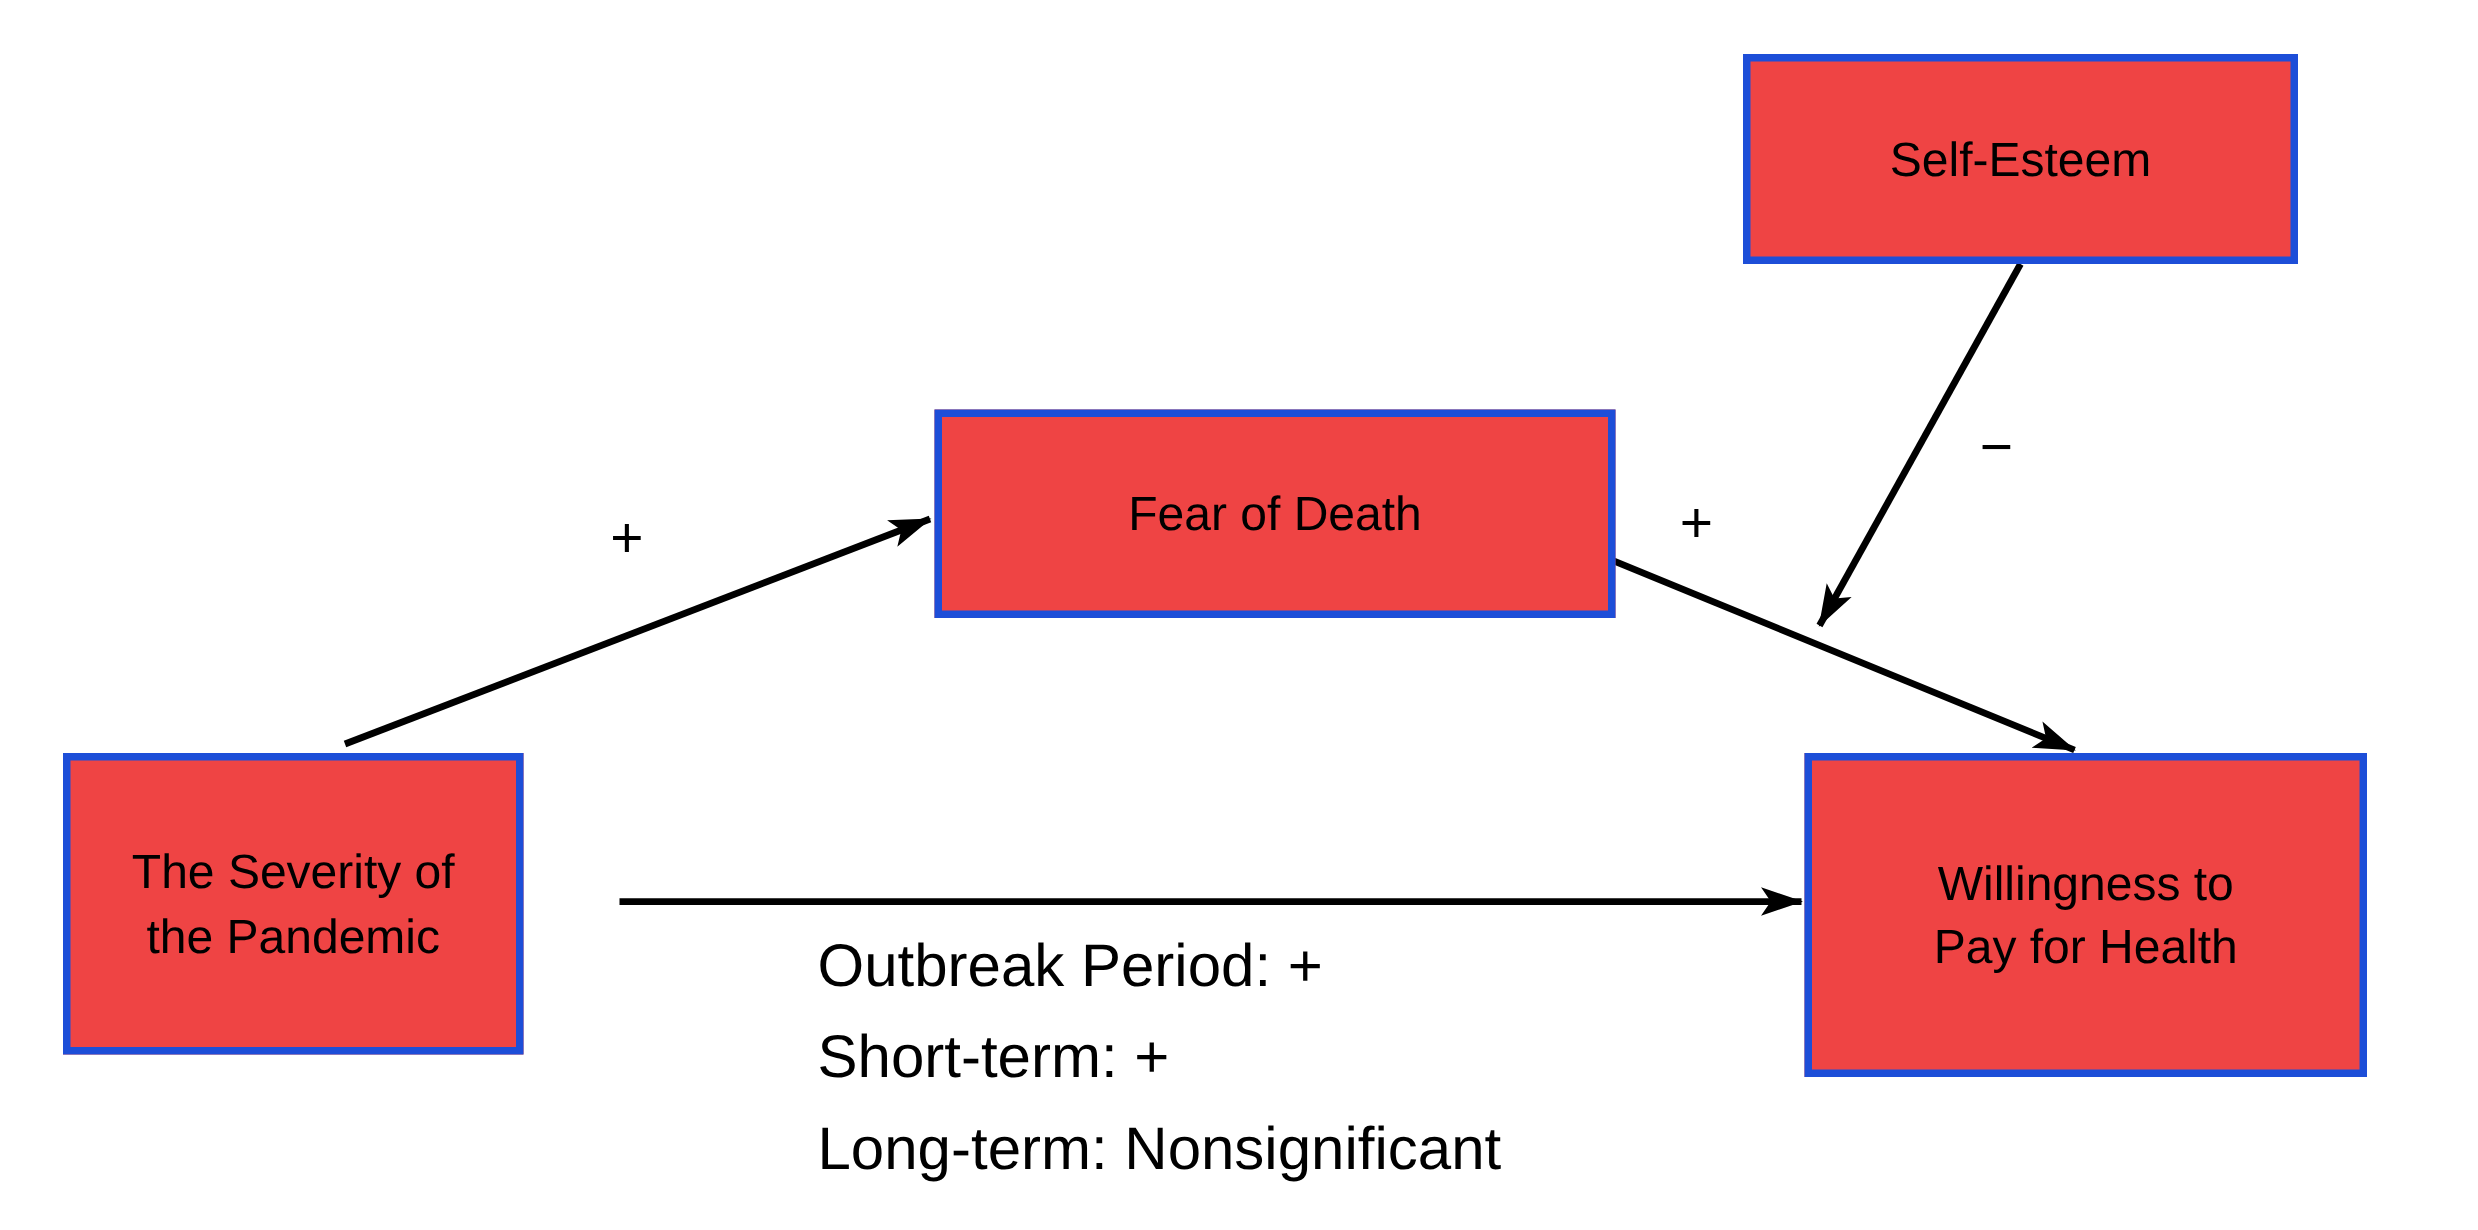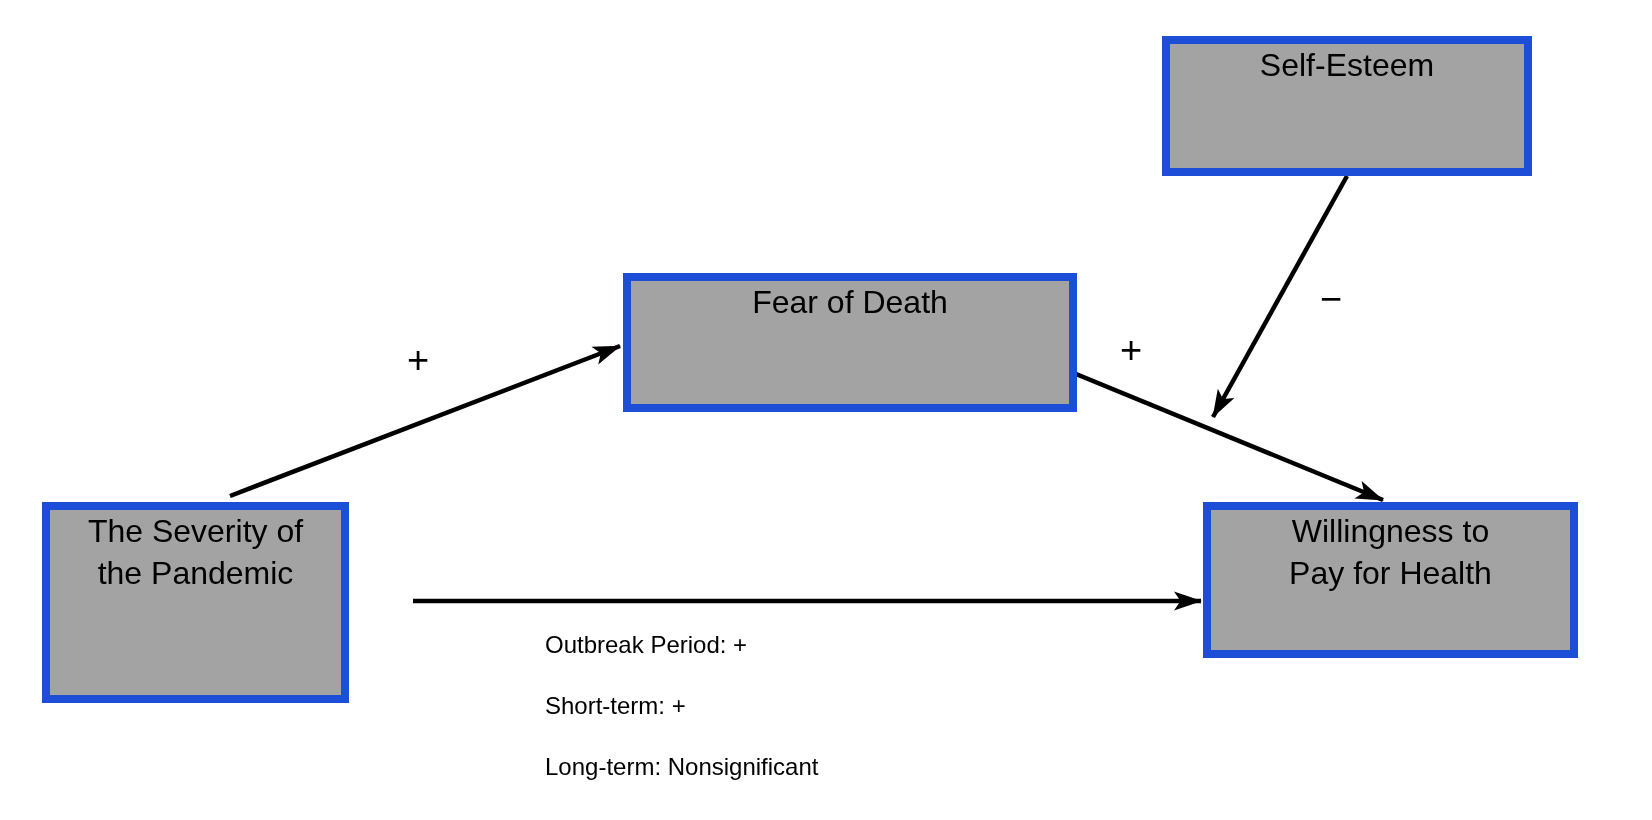--- a/index.html
+++ b/index.html
@@ -24,51 +24,51 @@
     height: 820px;
   }
   .edge-line {
     stroke: #000000;
     stroke-width: 4.5;
     fill: none;
   }
   .node {
     position: absolute;
     box-sizing: border-box;
-    border: 8px solid #1d4ed8;
-    background: #a3a3a3;
+    border: 5px solid #1d4ed8;
+    background: #ef4444;
     display: flex;
-    align-items: flex-start;
+    align-items: center;
     justify-content: center;
     text-align: center;
   }
   .node-label {
     font-size: 32px;
     line-height: 1.32;
     white-space: pre-line;
     color: #000000;
   }
   .node-self-esteem   { left: 1162px; top: 36px;  width: 370px; height: 140px; }
   .node-fear          { left: 623px;  top: 273px; width: 454px; height: 139px; }
   .node-severity      { left: 42px;   top: 502px; width: 307px; height: 201px; }
-  .node-willingness   { left: 1203px; top: 502px; width: 375px; height: 156px; }
+  .node-willingness   { left: 1203px; top: 502px; width: 375px; height: 216px; }
   .edge-sign {
     position: absolute;
     transform: translate(-50%, -50%);
     font-size: 38px;
     color: #000000;
   }
   .sign-a     { left: 418px;  top: 360px; }
   .sign-b     { left: 1131px; top: 350px; }
   .sign-mod   { left: 1331px; top: 299px; }
   .direct-path-labels {
     position: absolute;
     left: 545px;
     top: 614px;
-    font-size: 24px;
+    font-size: 40px;
     line-height: 61px;
     color: #000000;
     white-space: nowrap;
   }
 </style>
 </head>
 <body>
 
 <div class="canvas">
 

